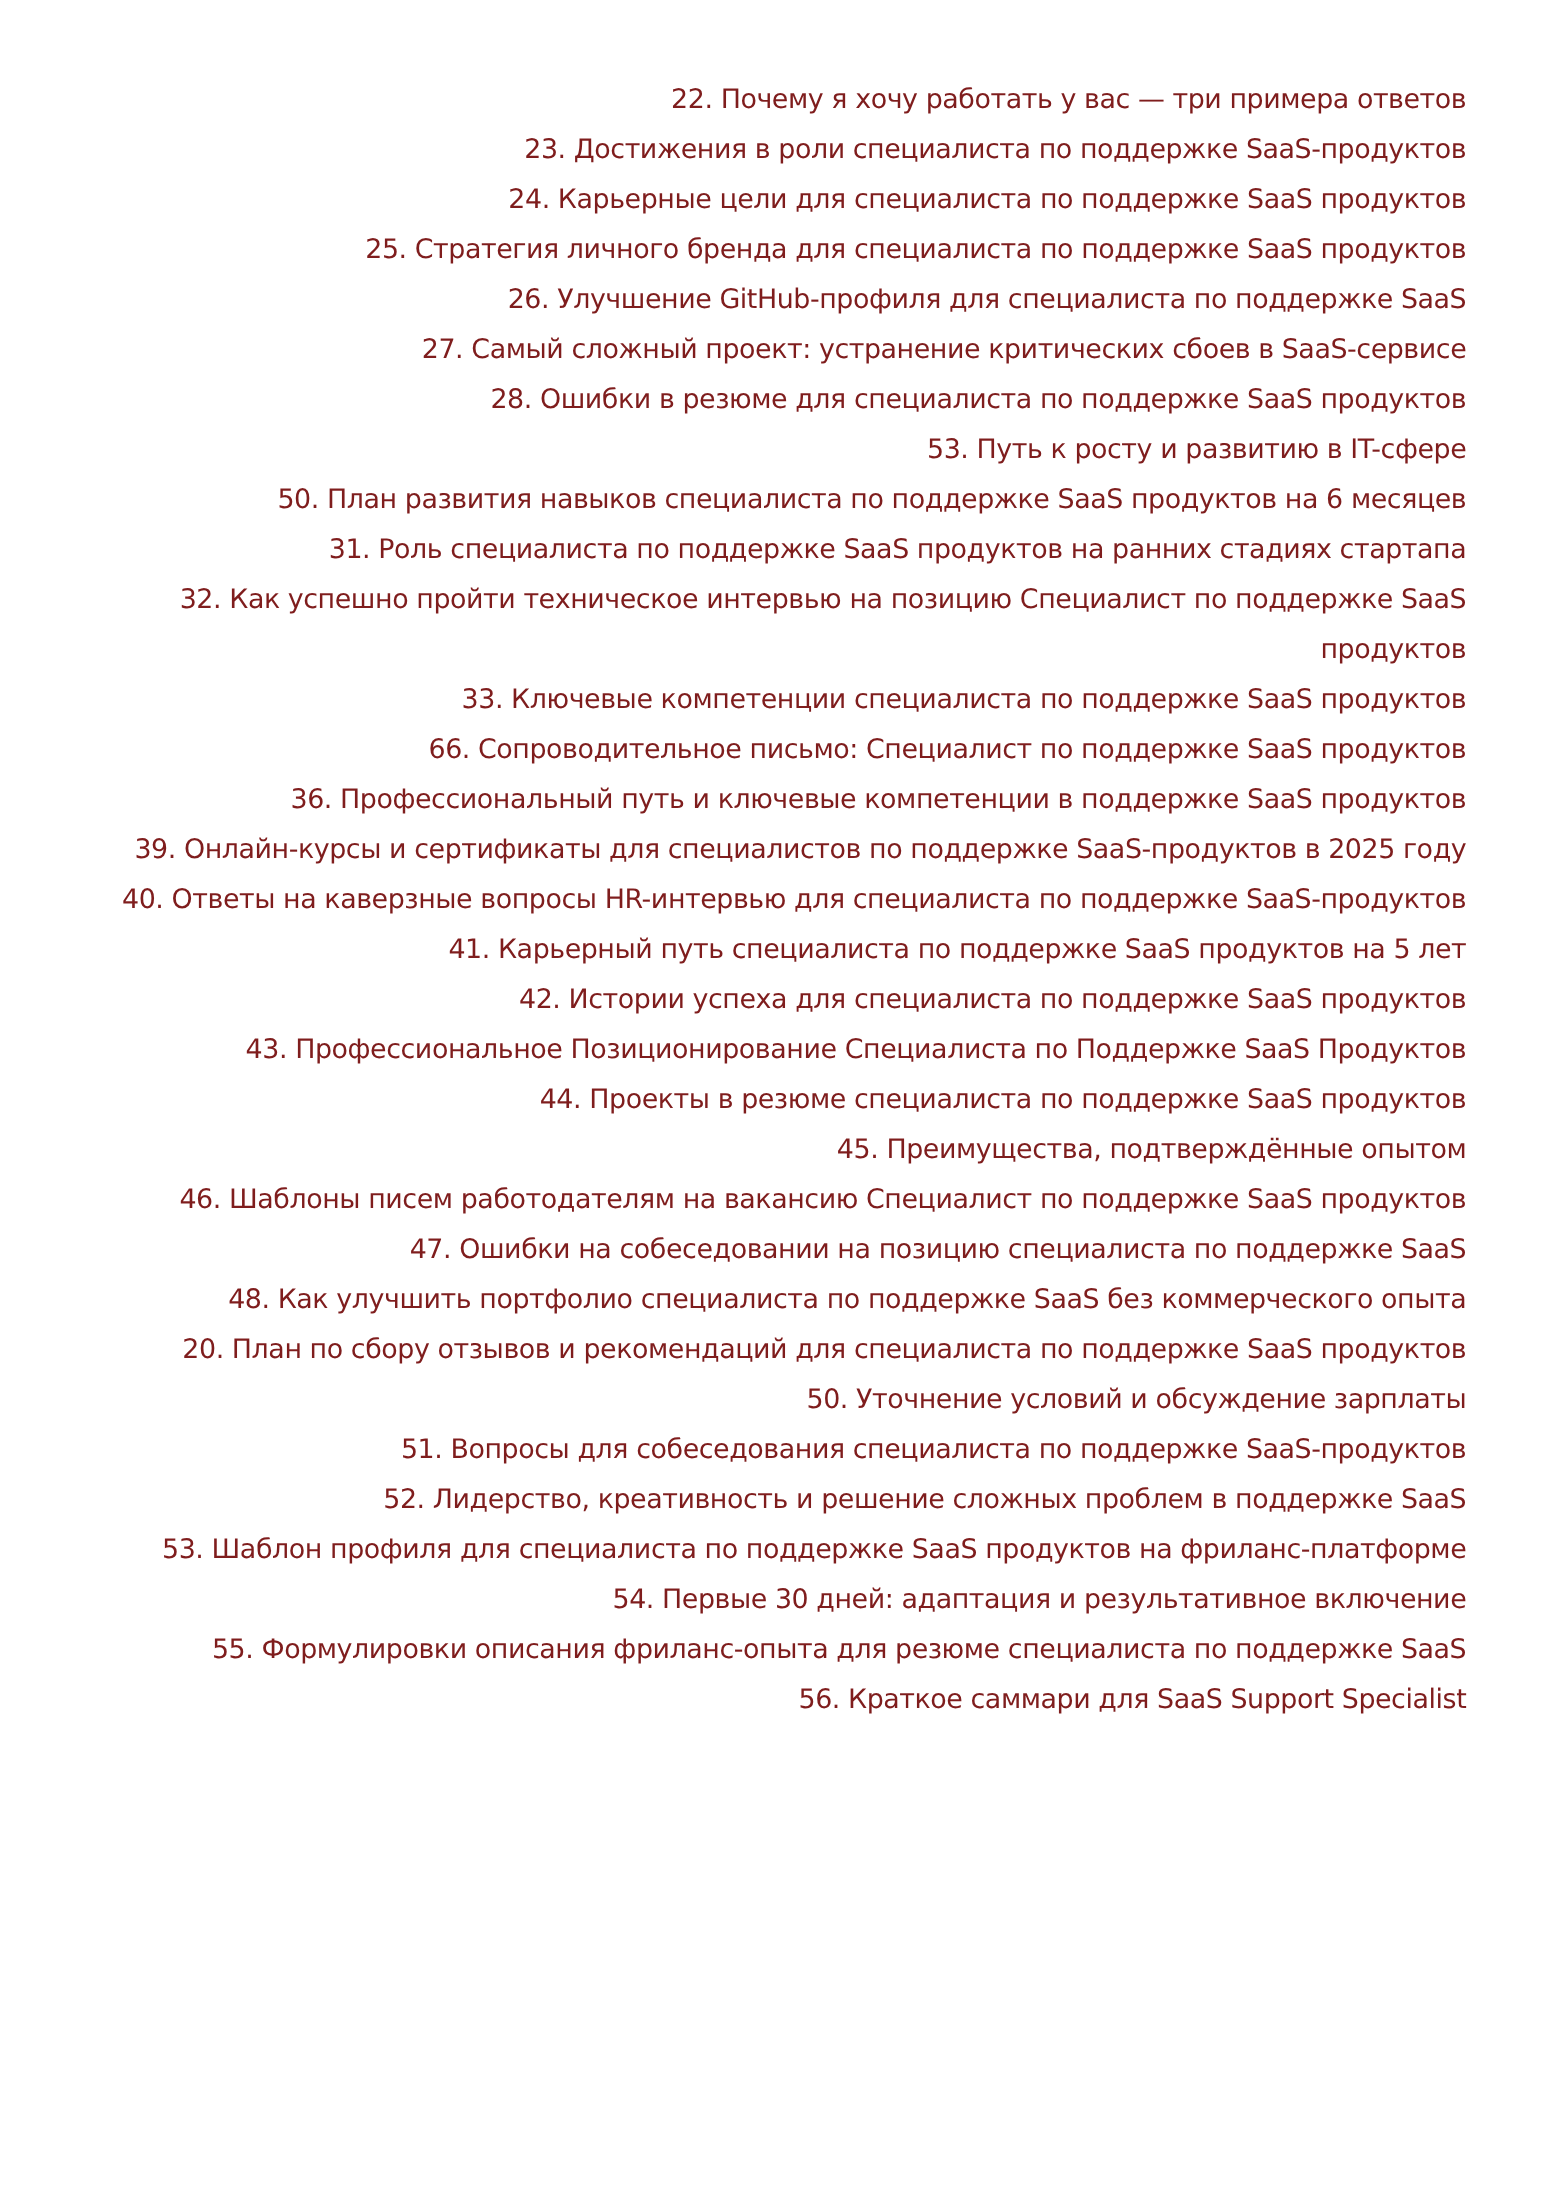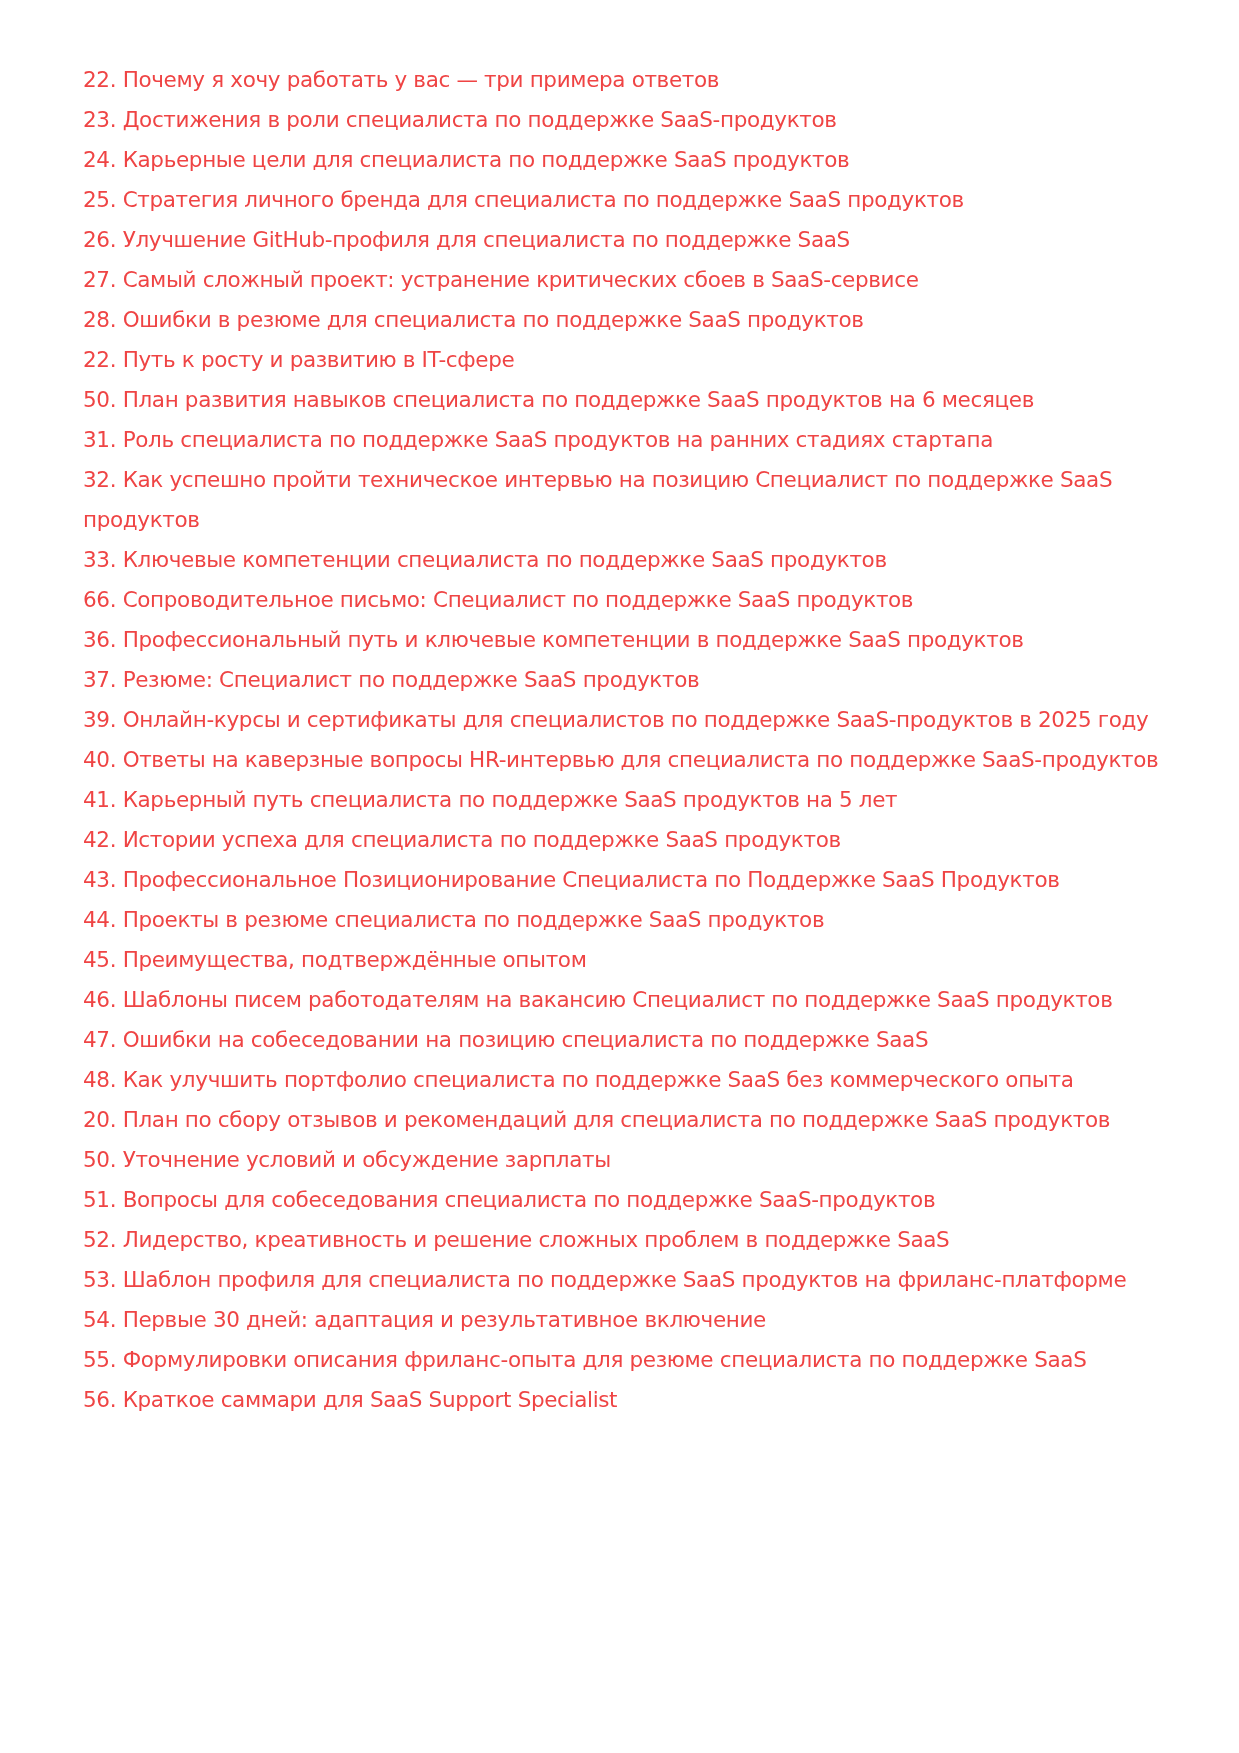--- a/index.html
+++ b/index.html
@@ -5,44 +5,44 @@
   html, body { margin: 0; padding: 0; background: #ffffff; }
   body { width: 1239px; height: 1753px; position: relative; overflow: hidden; }
   .doc {
     position: absolute;
     left: 83px;
     top: 60px;
     width: 1090px;
     font-family: "DejaVu Sans", sans-serif;
     font-size: 21.5px;
     line-height: 40px;
-    color: #ef4444;
+    color: #7f1d1d;
     letter-spacing: -0.35px;
+    text-align: right;
   }
   .item { margin: 0; padding: 0; }
 </style>
 </head>
 <body>
 
 <div class="doc">
   <p class="item">22. Почему я хочу работать у вас — три примера ответов</p>
   <p class="item">23. Достижения в роли специалиста по поддержке SaaS-продуктов</p>
   <p class="item">24. Карьерные цели для специалиста по поддержке SaaS продуктов</p>
   <p class="item">25. Стратегия личного бренда для специалиста по поддержке SaaS продуктов</p>
   <p class="item">26. Улучшение GitHub-профиля для специалиста по поддержке SaaS</p>
   <p class="item">27. Самый сложный проект: устранение критических сбоев в SaaS-сервисе</p>
   <p class="item">28. Ошибки в резюме для специалиста по поддержке SaaS продуктов</p>
-  <p class="item">22. Путь к росту и развитию в IT-сфере</p>
+  <p class="item">53. Путь к росту и развитию в IT-сфере</p>
   <p class="item">50. План развития навыков специалиста по поддержке SaaS продуктов на 6 месяцев</p>
   <p class="item">31. Роль специалиста по поддержке SaaS продуктов на ранних стадиях стартапа</p>
   <p class="item">32. Как успешно пройти техническое интервью на позицию Специалист по поддержке SaaS продуктов</p>
   <p class="item">33. Ключевые компетенции специалиста по поддержке SaaS продуктов</p>
   <p class="item">66. Сопроводительное письмо: Специалист по поддержке SaaS продуктов</p>
   <p class="item">36. Профессиональный путь и ключевые компетенции в поддержке SaaS продуктов</p>
-  <p class="item">37. Резюме: Специалист по поддержке SaaS продуктов</p>
   <p class="item">39. Онлайн-курсы и сертификаты для специалистов по поддержке SaaS-продуктов в 2025 году</p>
   <p class="item">40. Ответы на каверзные вопросы HR-интервью для специалиста по поддержке SaaS-продуктов</p>
   <p class="item">41. Карьерный путь специалиста по поддержке SaaS продуктов на 5 лет</p>
   <p class="item">42. Истории успеха для специалиста по поддержке SaaS продуктов</p>
   <p class="item">43. Профессиональное Позиционирование Специалиста по Поддержке SaaS Продуктов</p>
   <p class="item">44. Проекты в резюме специалиста по поддержке SaaS продуктов</p>
   <p class="item">45. Преимущества, подтверждённые опытом</p>
   <p class="item">46. Шаблоны писем работодателям на вакансию Специалист по поддержке SaaS продуктов</p>
   <p class="item">47. Ошибки на собеседовании на позицию специалиста по поддержке SaaS</p>
   <p class="item">48. Как улучшить портфолио специалиста по поддержке SaaS без коммерческого опыта</p>

